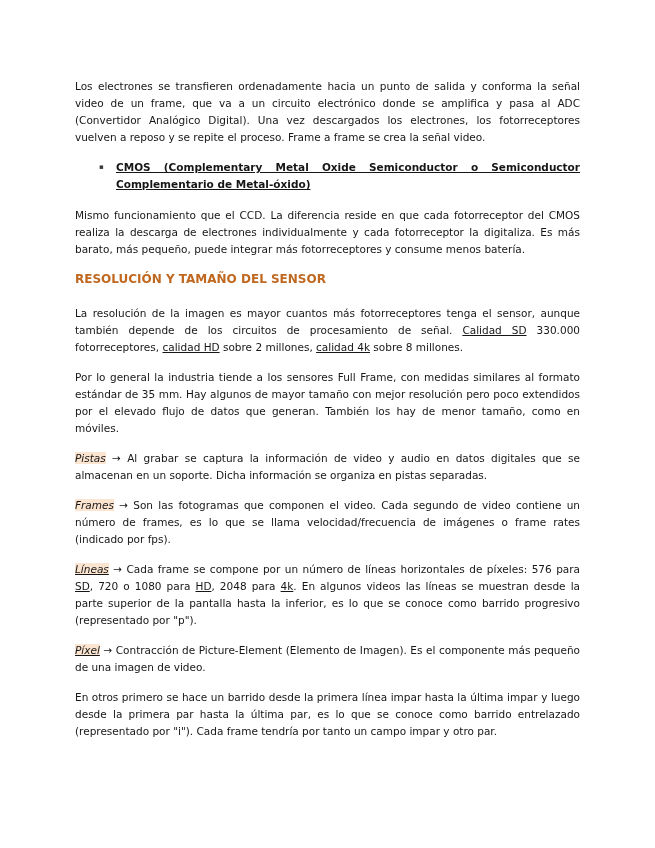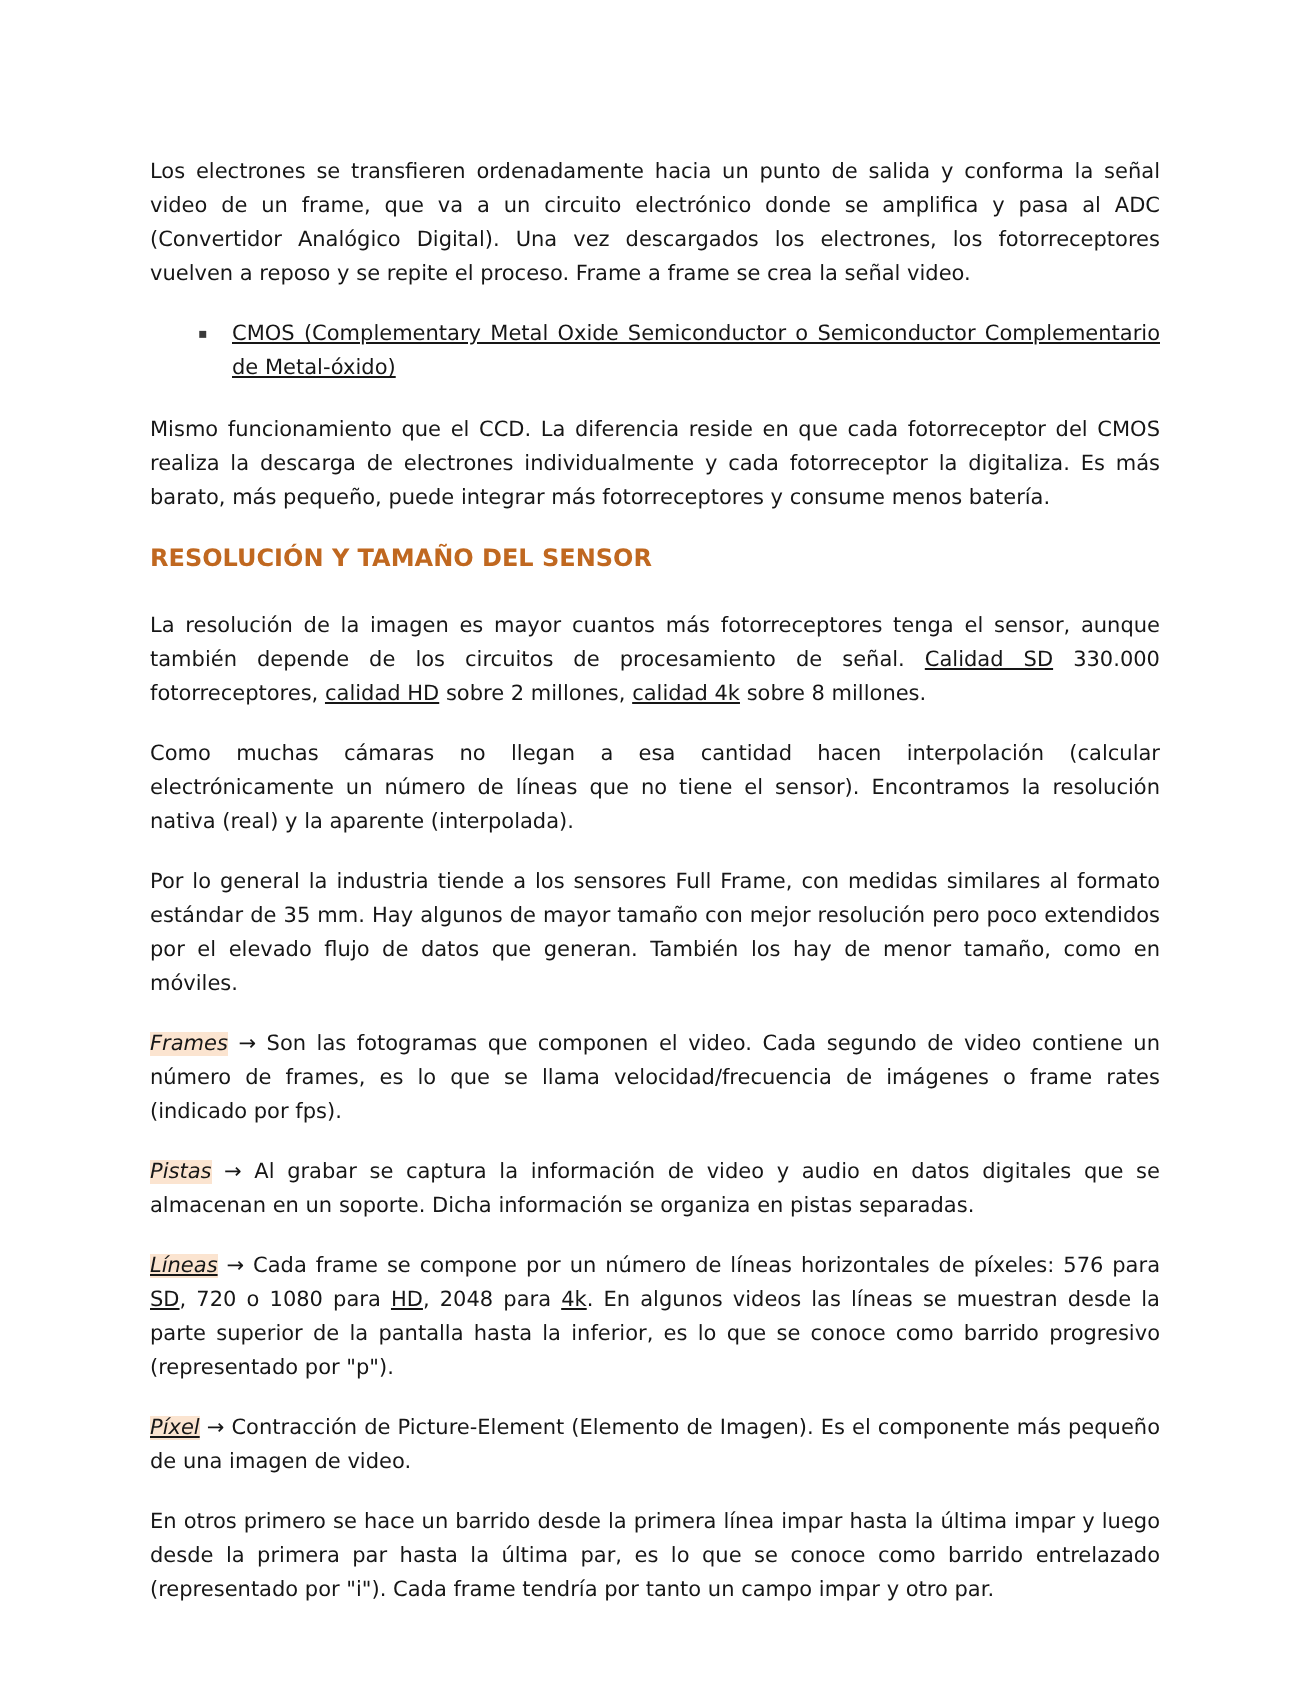--- a/index.html
+++ b/index.html
@@ -43,42 +43,41 @@
   .bullet-marker {
     flex: 0 0 auto;
     width: 17px;
     font-size: 7px;
     line-height: 17px;
     color: #3a3a3a;
   }
   .bullet-text {
     flex: 1 1 auto;
     text-align: justify;
-    font-weight: normal;
+    font-weight: bold;
     text-decoration: underline;
   }
   .b { font-weight: normal; }
   .i { font-style: italic; }
   .u { text-decoration: underline; }
   .hl { background: var(--highlight-color, #fbe4d0); }
 </style>
 </head>
 <body>
 
 <div class="page">
   <div class="content">
       <p class="para"><span>Los electrones se transfieren ordenadamente hacia un punto de salida y conforma la señal video de un frame, que va a un circuito electrónico donde se amplifica y pasa al ADC (Convertidor Analógico Digital). Una vez descargados los electrones, los fotorreceptores vuelven a reposo y se repite el proceso. Frame a frame se crea la señal video.</span></p>
       <div class="bullet">
         <span class="bullet-marker">▪</span>
         <span class="bullet-text"><span>CMOS (Complementary Metal Oxide Semiconductor o Semiconductor Complementario de Metal-óxido)</span></span>
       </div>
       <p class="para"><span class="b">Mismo funcionamiento que el CCD.</span><span> La diferencia reside en que </span><span class="b">cada fotorreceptor</span><span> del CMOS realiza la descarga de electrones </span><span class="b">individualmente</span><span> y cada fotorreceptor la digitaliza. Es más barato, más pequeño, puede integrar más fotorreceptores y consume menos batería.</span></p>
       <h2 class="heading"><span>RESOLUCIÓN Y TAMAÑO DEL SENSOR</span></h2>
       <p class="para"><span>La resolución de la imagen es mayor cuantos más fotorreceptores tenga el sensor, aunque también depende de los circuitos de procesamiento de señal. </span><span class="u">Calidad SD</span><span> 330.000 fotorreceptores, </span><span class="u">calidad HD</span><span> sobre 2 millones, </span><span class="u">calidad 4k</span><span> sobre 8 millones.</span></p>
-      <p class="para"><span>Como muchas cámaras no llegan a esa cantidad hacen interpolación (calcular electrónicamente un número de líneas que no tiene el sensor). Encontramos la resolución nativa (real) y la aparente (interpolada).</span></p>
       <p class="para"><span>Por lo general la industria tiende a los sensores Full Frame, con medidas similares al formato estándar de 35 mm. Hay algunos de mayor tamaño con mejor resolución pero poco extendidos por el elevado flujo de datos que generan. También los hay de menor tamaño, como en móviles.</span></p>
+      <p class="para"><span class="b i hl">Pistas</span><span> → Al grabar se captura la </span><span class="b">información de video y audio</span><span> en datos digitales que se almacenan en un </span><span class="b">soporte</span><span>. Dicha información se organiza en </span><span class="b">pistas separadas</span><span>.</span></p>
       <p class="para"><span class="b i hl">Frames</span><span> → Son las </span><span class="b">fotogramas</span><span> que componen el video. Cada segundo de video contiene un número de frames, es lo que se llama velocidad/frecuencia de imágenes o </span><span class="b">frame rates</span><span> (indicado por </span><span class="b">fps</span><span>).</span></p>
-      <p class="para"><span class="b i hl">Pistas</span><span> → Al grabar se captura la </span><span class="b">información de video y audio</span><span> en datos digitales que se almacenan en un </span><span class="b">soporte</span><span>. Dicha información se organiza en </span><span class="b">pistas separadas</span><span>.</span></p>
       <p class="para"><span class="i u hl">Líneas</span><span> → Cada frame se compone por un número de líneas horizontales de píxeles: 576 para </span><span class="u">SD</span><span>, 720 o 1080 para </span><span class="u">HD</span><span>, 2048 para </span><span class="u">4k</span><span>. En algunos videos las líneas se muestran desde la parte superior de la pantalla hasta la inferior, es lo que se conoce como barrido progresivo (representado por "p").</span></p>
       <p class="para"><span class="i u hl">Píxel</span><span> → Contracción de Picture-Element (Elemento de Imagen). Es el componente más pequeño de una imagen de video.</span></p>
       <p class="para"><span>En otros primero se hace un barrido desde la primera línea impar hasta la última impar y luego desde la primera par hasta la última par, es lo que se conoce como barrido entrelazado (representado por "i"). Cada frame tendría por tanto un campo impar y otro par.</span></p>
     </div>
 </div>
 
 </body></html>

